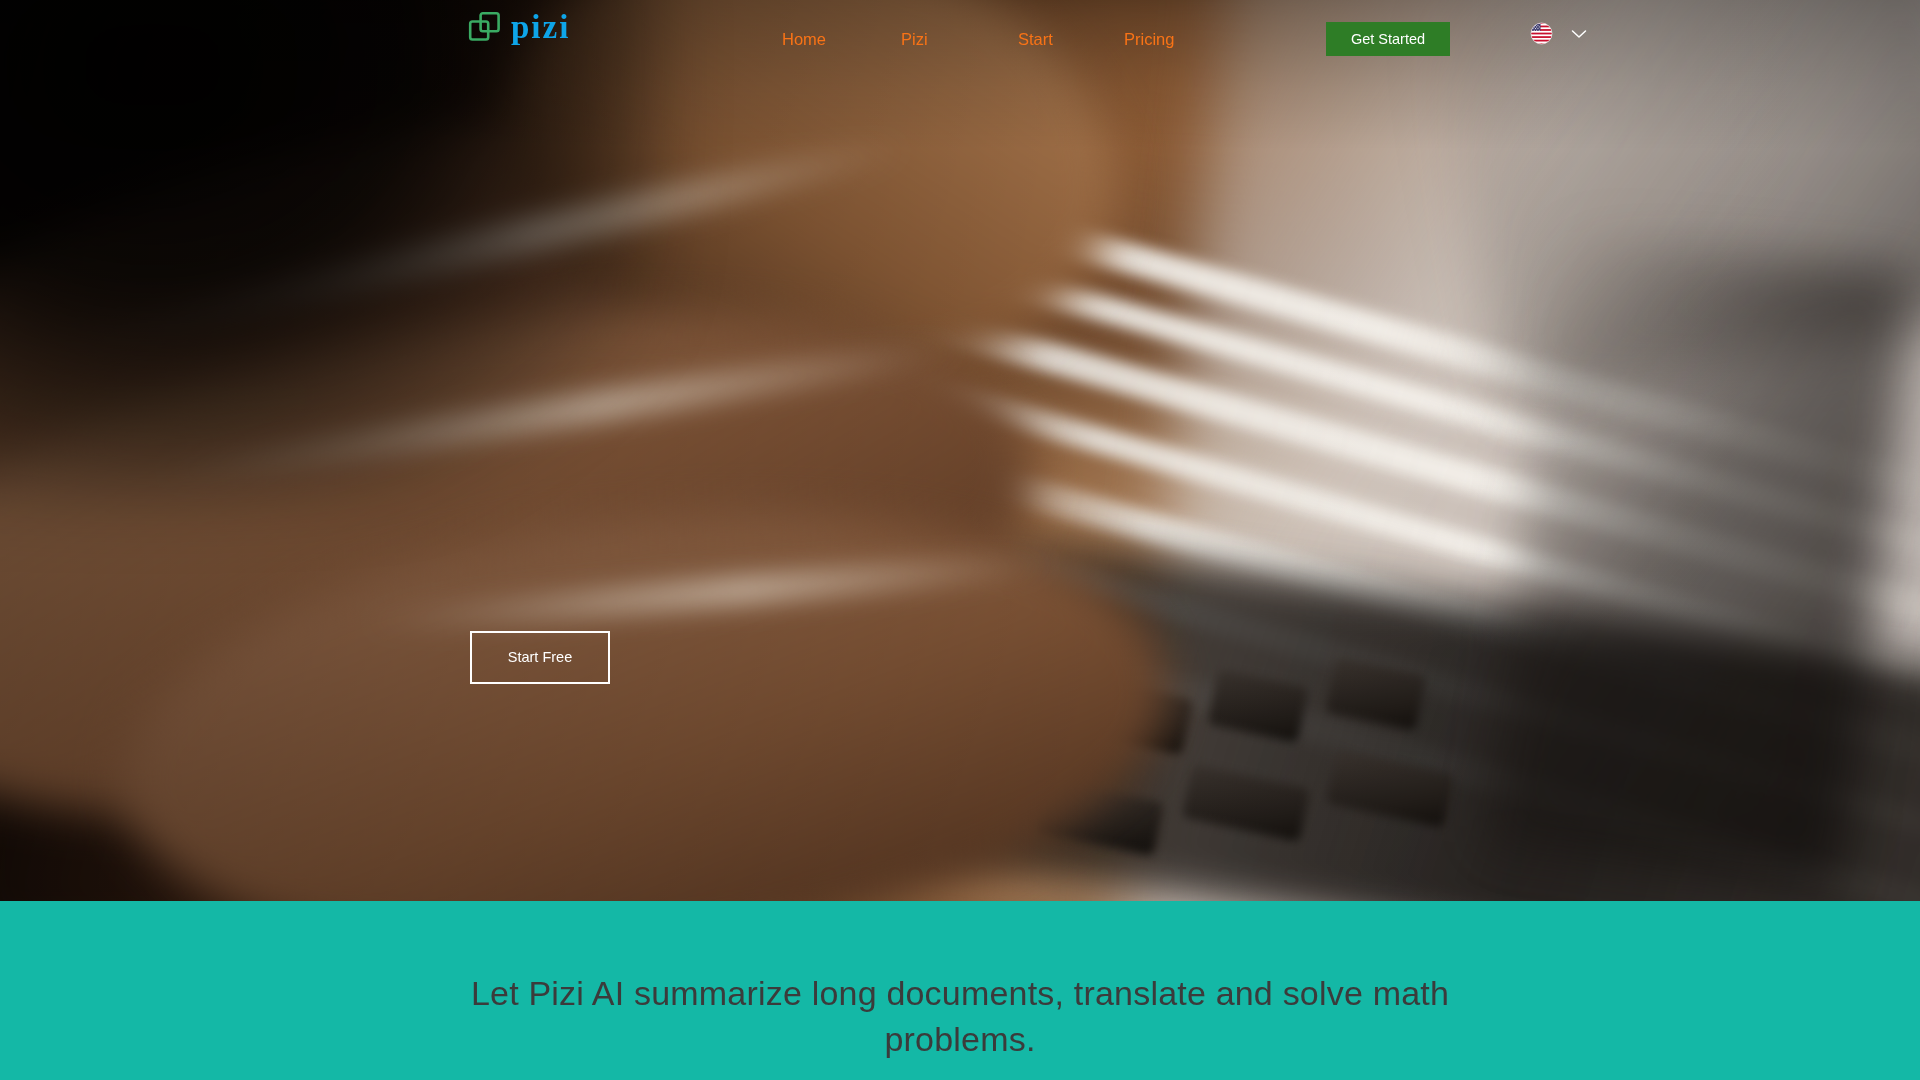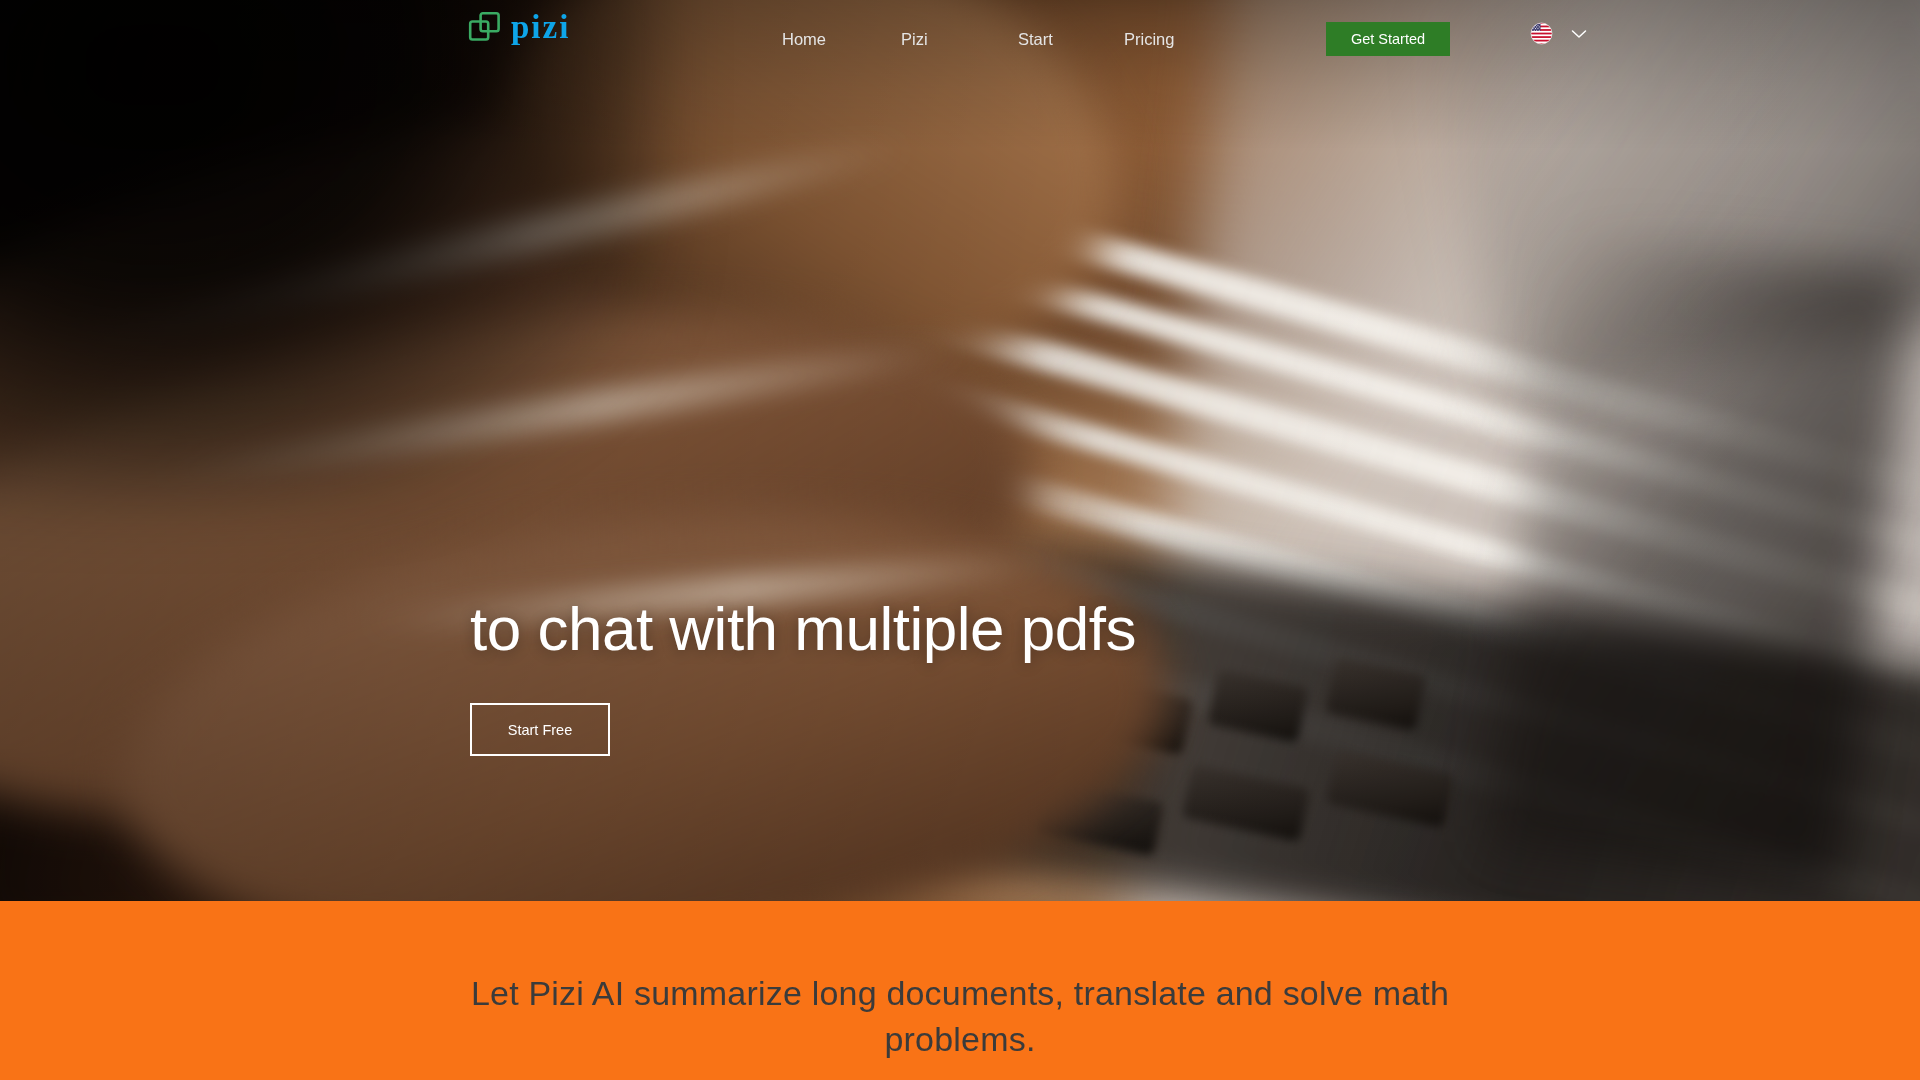--- a/index.html
+++ b/index.html
@@ -156,21 +156,21 @@
   .logo-text {
     font-family:"Liberation Serif", serif;
     font-size:33px; font-weight:700; color:#0ea5e9;
     letter-spacing:2px; line-height:1;
   }
   .nav {
     position:absolute; left:760px; top:30px;
     display:flex; align-items:center;
   }
   .nav-link {
-    color:#e5e5e5; font-size:16.5px; font-weight:400;
+    color:#f97316; font-size:16.5px; font-weight:400;
     text-decoration:none; white-space:nowrap;
     font-family:"Liberation Sans", sans-serif;
   }
   .nav-link.home    { position:absolute; left:22px;  top:0; }
   .nav-link.faqs    { position:absolute; left:141px; top:0; }
   .nav-link.blog    { position:absolute; left:258px; top:0; }
   .nav-link.pricing { position:absolute; left:364px; top:0; }
 
   .btn-getstarted {
     position:absolute; left:1326px; top:22px;
@@ -207,21 +207,21 @@
     border:2px solid #ffffff;
     color:#ffffff; font-size:14.5px;
     cursor:pointer;
     display:flex; align-items:center; justify-content:center;
     font-family:"Liberation Sans", sans-serif;
   }
 
   
   .below {
     position:absolute; left:0; top:901px; width:1920px; height:179px;
-    background:#f97316;
+    background:#14b8a6;
     display:flex; justify-content:center;
   }
   .subtitle {
     margin-top:70px;
     width:1110px;
     text-align:center;
     color:#3b3b3b;
     font-size:34px;
     font-weight:300;
     line-height:1.34;
@@ -331,21 +331,20 @@
         </svg>
         <svg class="chev" viewBox="0 0 16 10">
           <path d="M1.5 2 L8 8 L14.5 2" fill="none" stroke="#ffffff" stroke-width="1.5" stroke-linecap="round" stroke-linejoin="round"></path>
         </svg>
       </div>
     </header>
 
     <div class="hero-content">
       <h1 class="headline">
         <br>
-        <span>to chat with multiple pdfs</span>
       </h1>
       <button class="btn-startfree">Start Free</button>
     </div>
   </section>
 
   <section class="below">
     <p class="subtitle">Let Pizi AI summarize long documents, translate and solve math problems.</p>
   </section>
 
 </div>

